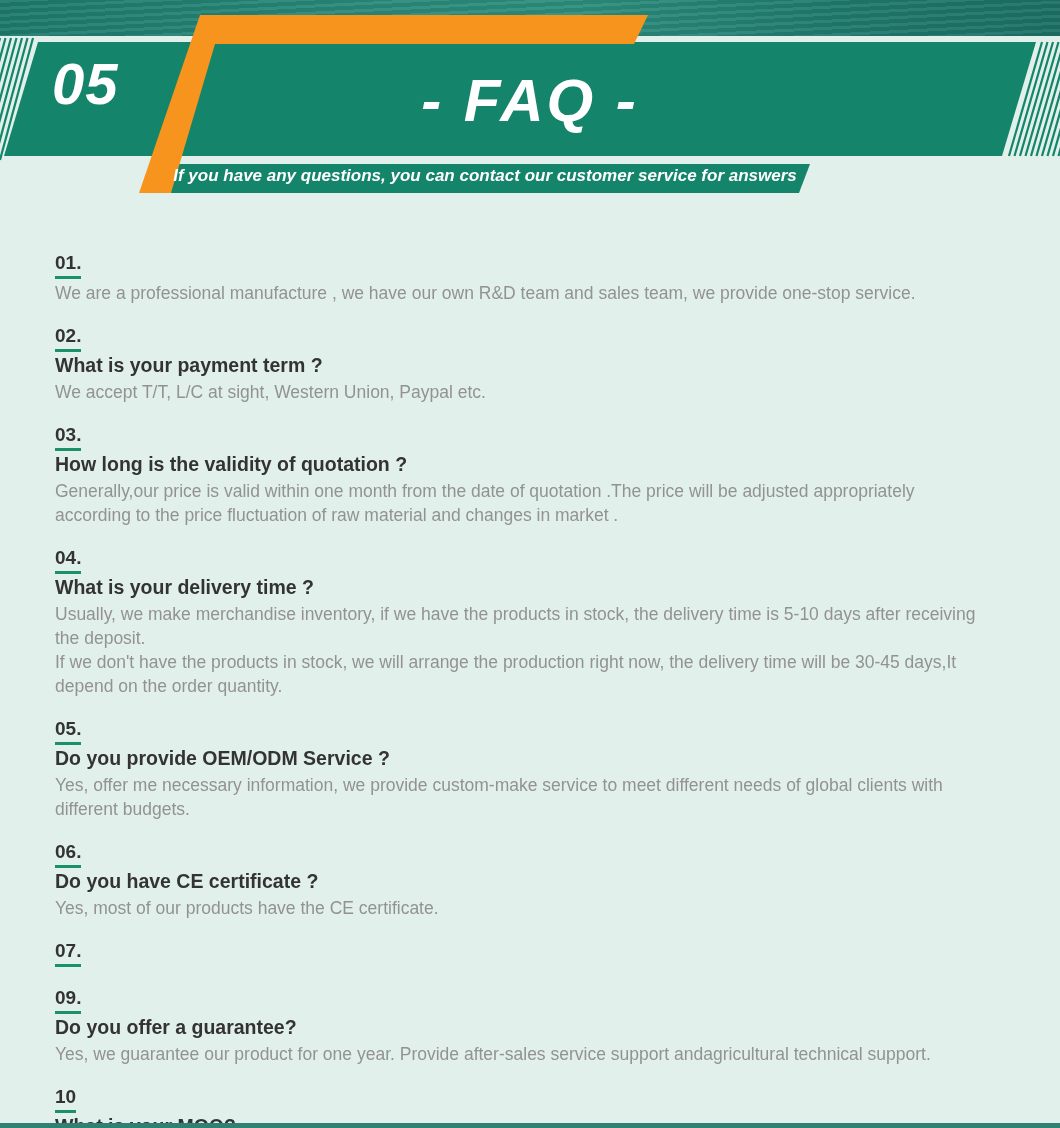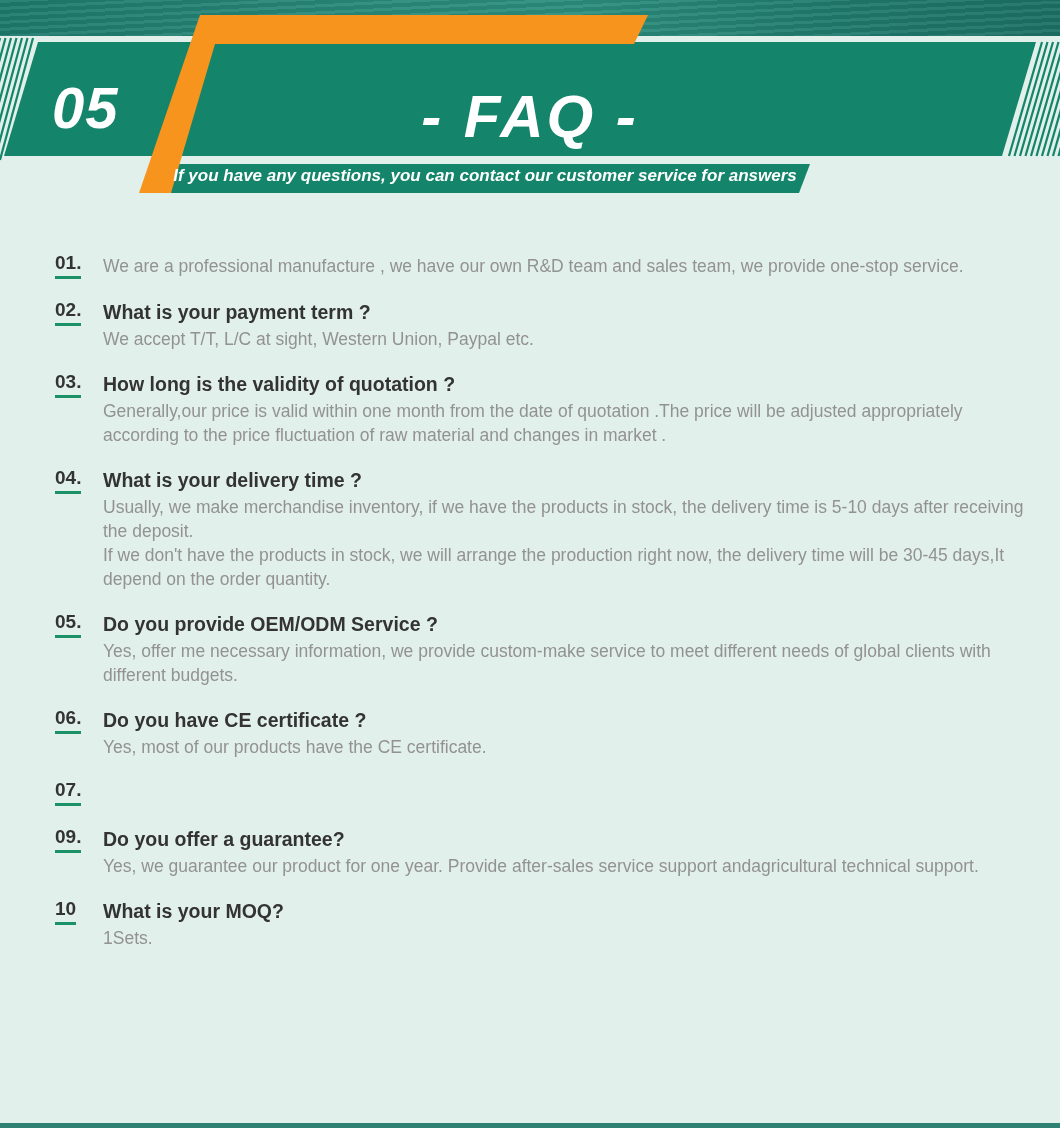--- a/index.html
+++ b/index.html
@@ -24,40 +24,40 @@
   
   .photo-band{
     position:absolute;left:0;top:0;width:1060px;height:36px;
     background:
       repeating-linear-gradient(177deg, rgba(255,255,255,0.06) 0 3px, rgba(0,40,30,0.08) 3px 7px),
       linear-gradient(90deg, #1e7a6c 0%, #2a8a7a 35%, #2d8e7d 55%, #20796d 80%, #1d7065 100%),
       var(--photo-teal);
   }
   .header-decor{position:absolute;left:0;top:0;}
   .banner-number{
-    position:absolute;left:52px;top:74px;
+    position:absolute;left:52px;top:50px;
     font-size:58px;font-weight:bold;font-style:italic;
     color:#fff;letter-spacing:1px;
   }
   .banner-title{
     position:absolute;left:0;top:66px;width:1060px;
     text-align:center;
     font-size:60px;font-weight:bold;font-style:italic;
-    color:#fff;letter-spacing:3px;margin-top:16px;
+    color:#fff;letter-spacing:3px;
   }
   .banner-subtitle{
     position:absolute;left:170px;top:166px;width:630px;
     text-align:center;
     font-size:17px;font-style:italic;color:#fff;font-weight:bold;
   }
   
   .faq-list{
     position:absolute;left:55px;top:252px;width:975px;
   }
-  .faq-item{display:flex;margin-bottom:20px;}
+  .faq-item{display:flex;margin-bottom:20px;flex-direction:column;}
   .faq-num-cell{width:48px;flex:none;}
   .faq-num{
     display:inline-block;
     font-size:19px;font-weight:bold;color:var(--question-text);
     line-height:22px;
     padding-bottom:2px;
     border-bottom:3px solid var(--number-underline);
   }
   .faq-body{flex:1;min-width:0;}
   .faq-question{

